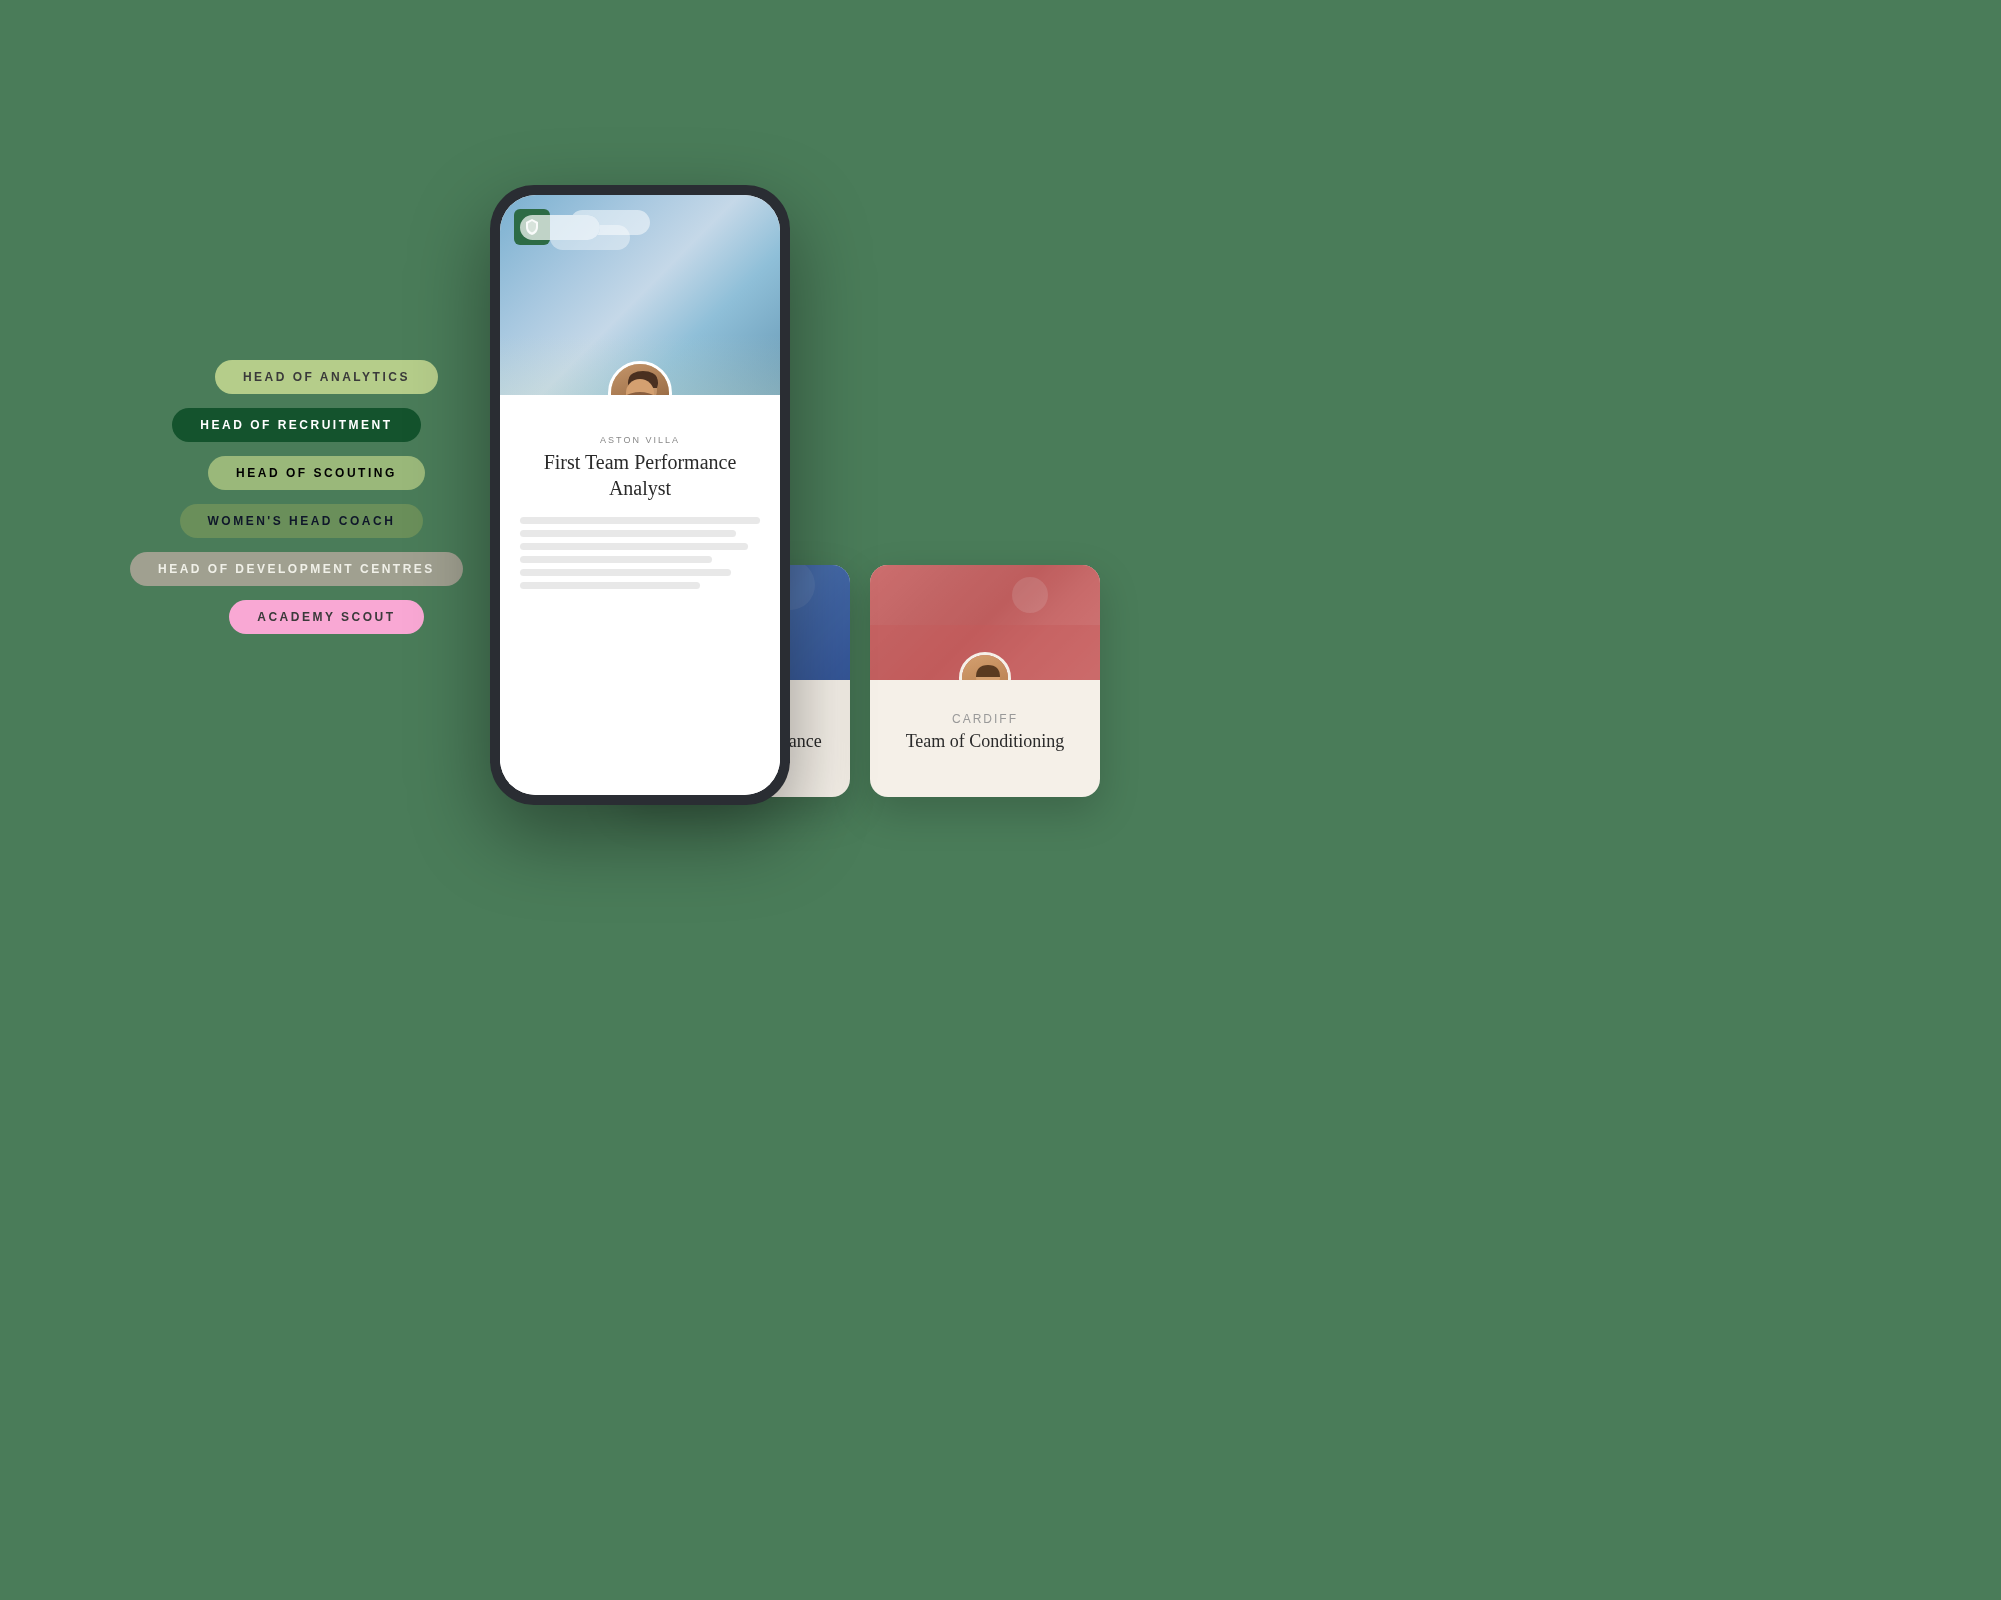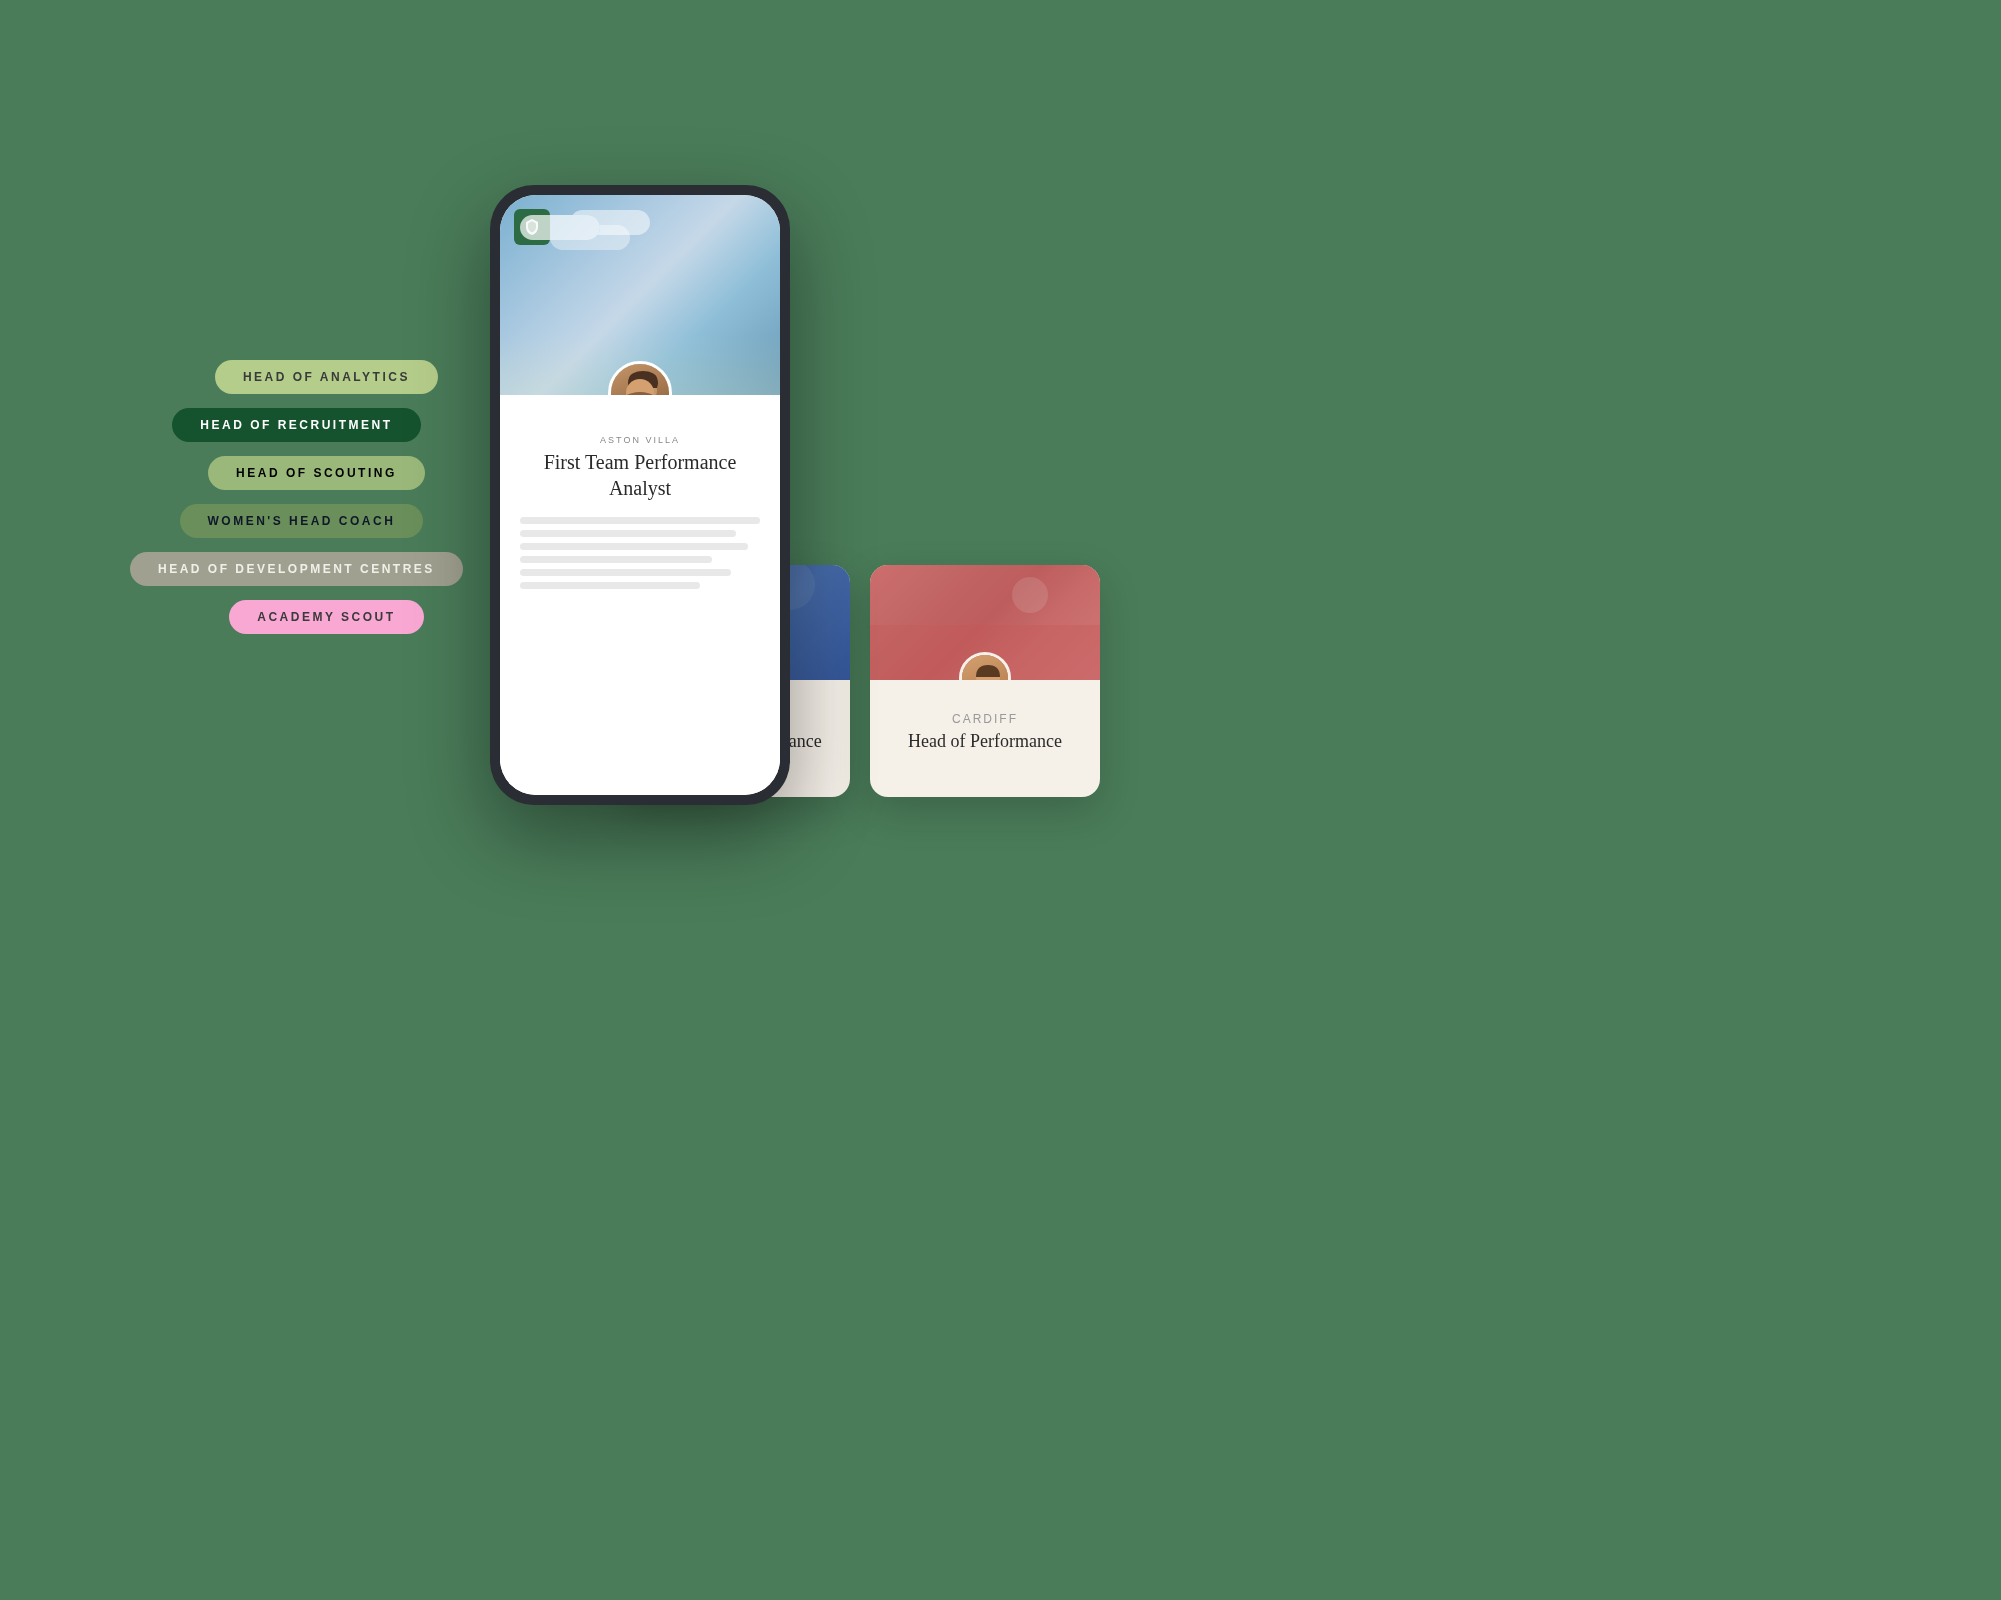--- a/index.html
+++ b/index.html
@@ -443,19 +443,19 @@
               <circle cx="26" cy="22" r="12" fill="#d4a070"></circle>
               <ellipse cx="26" cy="46" rx="18" ry="10" fill="#c08858"></ellipse>
 
               <path d="M14 22 Q14 10 26 10 Q38 10 38 22" fill="#5a3a20"></path>
             </svg>
           </div>
         </div>
       </div>
       <div class="card-body">
         <p class="card-club">CARDIFF</p>
-        <h3 class="card-title">Head of Performance</h3>
+        <h3 class="card-title">Team of Conditioning</h3>
       </div>
     </div>
 
   </div>
 
 </div>
 
 </body></html>

